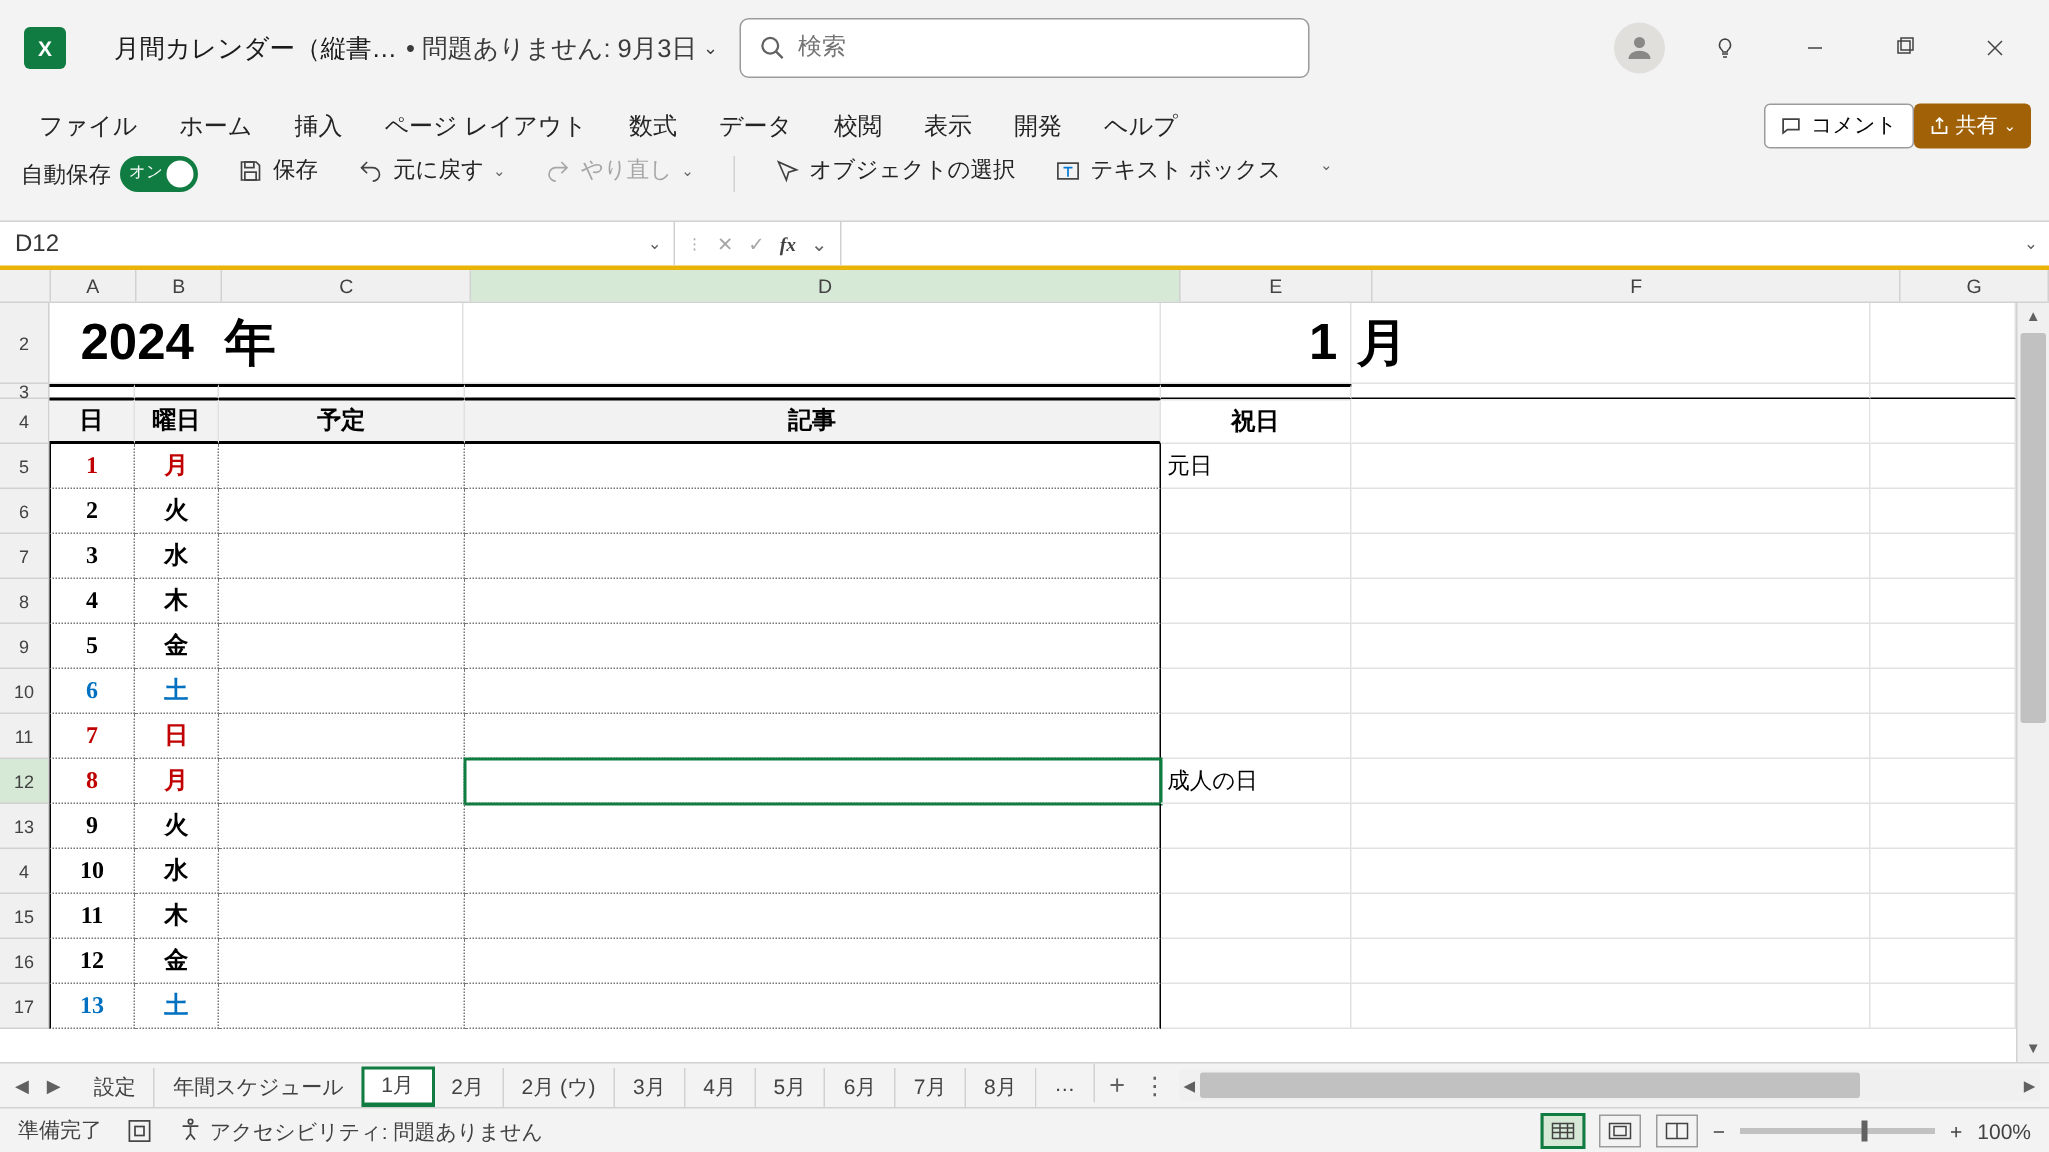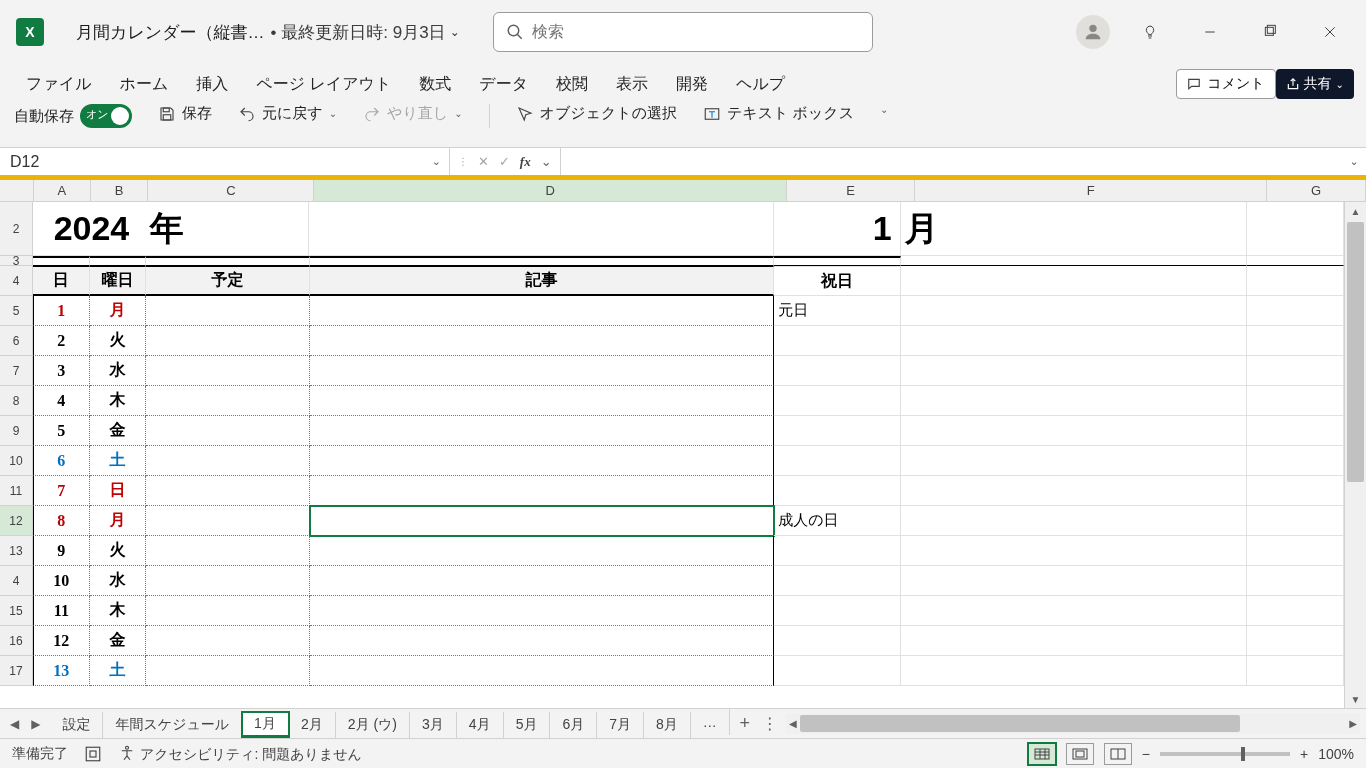--- a/index.html
+++ b/index.html
@@ -20,36 +20,36 @@
 .avatar { width: 34px; height: 34px; background: #e1dfdc; border-radius: 50%; display: flex; align-items: center; justify-content: center; }
 .avatar svg { width: 22px; height: 22px; fill: #8a8886; }
 .tb-icon { width: 40px; height: 40px; display: flex; align-items: center; justify-content: center; color: #424242; }
 .tb-icon svg { width: 16px; height: 16px; stroke: #424242; fill: none; stroke-width: 1.5; }
 
 
 .ribbon-tabs { height: 40px; background: #f3f3f3; display: flex; align-items: center; padding: 0 12px; }
 .tab { padding: 0 14px; font-size: 16px; color: #242424; height: 100%; display: flex; align-items: center; cursor: pointer; }
 .ribbon-tabs .right { margin-left: auto; display: flex; gap: 0; align-items: center; }
 .btn-comment { height: 30px; border: 1px solid #9b9b9b; border-radius: 4px; background: #fff; display: flex; align-items: center; padding: 0 10px; gap: 6px; font-size: 14px; cursor: pointer; }
-.btn-share { height: 30px; border-radius: 4px; background: #0f172a; color: #fff; display: flex; align-items: center; padding: 0 10px; gap: 4px; font-size: 14px; cursor: pointer; }
+.btn-share { height: 30px; border-radius: 4px; background: #a16207; color: #fff; display: flex; align-items: center; padding: 0 10px; gap: 4px; font-size: 14px; cursor: pointer; }
 .btn-share .chev { font-size: 10px; }
 
 
 .qat { height: 44px; background: #f3f3f3; border-bottom: 1px solid #d1d1d1; display: flex; align-items: flex-start; padding: 0 14px; gap: 26px; }
 .qat-item { display: flex; align-items: center; gap: 6px; font-size: 15px; color: #242424; cursor: pointer; }
 .qat-item.disabled { color: #a6a6a6; }
 .toggle { width: 52px; height: 24px; background: #107c41; border-radius: 12px; position: relative; }
 .toggle::after { content: ""; position: absolute; right: 3px; top: 3px; width: 18px; height: 18px; background: #fff; border-radius: 50%; }
 .qat svg { width: 18px; height: 18px; stroke: #424242; fill: none; stroke-width: 1.5; }
 .qat .disabled svg { stroke: #a6a6a6; }
 .chev-sm { font-size: 10px; color: #616161; }
 .sep { width: 1px; height: 24px; background: #d1d1d1; }
 
 
-.formula-row { height: 32px; display: flex; align-items: stretch; border-bottom: 5px solid #eab308; justify-content: space-between; }
+.formula-row { height: 32px; display: flex; align-items: stretch; border-bottom: 3px solid #eab308; justify-content: space-between; }
 .name-box { width: 450px; border-right: 1px solid #d1d1d1; display: flex; align-items: center; padding: 0 10px; position: relative; color:#333;}
 .name-box .chev { position: absolute; right: 8px; font-size: 11px; color: #616161; }
 .fx-btns { display: flex; align-items: center; padding: 0 8px; gap: 10px; color: #a6a6a6; border-right: 1px solid #d1d1d1; }
 .fx-btns span { font-size: 13px; }
 .fx-btns .fx { font-style: italic; font-family: "Times New Roman", serif; color: #424242; font-weight: bold; }
 .formula-input { flex: 1; padding: 0 8px; display:flex; align-items:center;}
 .formula-expand { width: 24px; display: flex; align-items: center; justify-content: center; color: #616161; font-size:11px;}
 
 
 .col-headers { height: 22px; display: flex; background: #f0f0f0; border-bottom: 1px solid #d1d1d1; font-size: 13px; color: #424242; }
@@ -112,21 +112,21 @@
 .zoom-slider { width: 130px; height: 4px; background: #c1c1c1; position: relative; }
 .zoom-slider::after { content: ""; position: absolute; left: 62%; top: -5px; width: 4px; height: 14px; background: #616161; }
 </style>
 </head>
 <body>
 
 <div class="titlebar">
   <div class="app-icon">X</div>
   <div class="doc-title">月間カレンダー（縦書…</div>
   <div class="saved-flag">
-      <span>• 最終更新日時: 9月3日</span>
+      <span>• 問題ありません: 9月3日</span>
       <span class="chev">⌄</span>
     </div>
   <div class="search-wrap">
     <div class="search-box">
       <svg viewBox="0 0 24 24">
           <circle cx="10" cy="10" r="7"></circle>
           <line x1="15" y1="15" x2="21" y2="21"></line>
         </svg>
       <input placeholder="検索" style="">
     </div>

